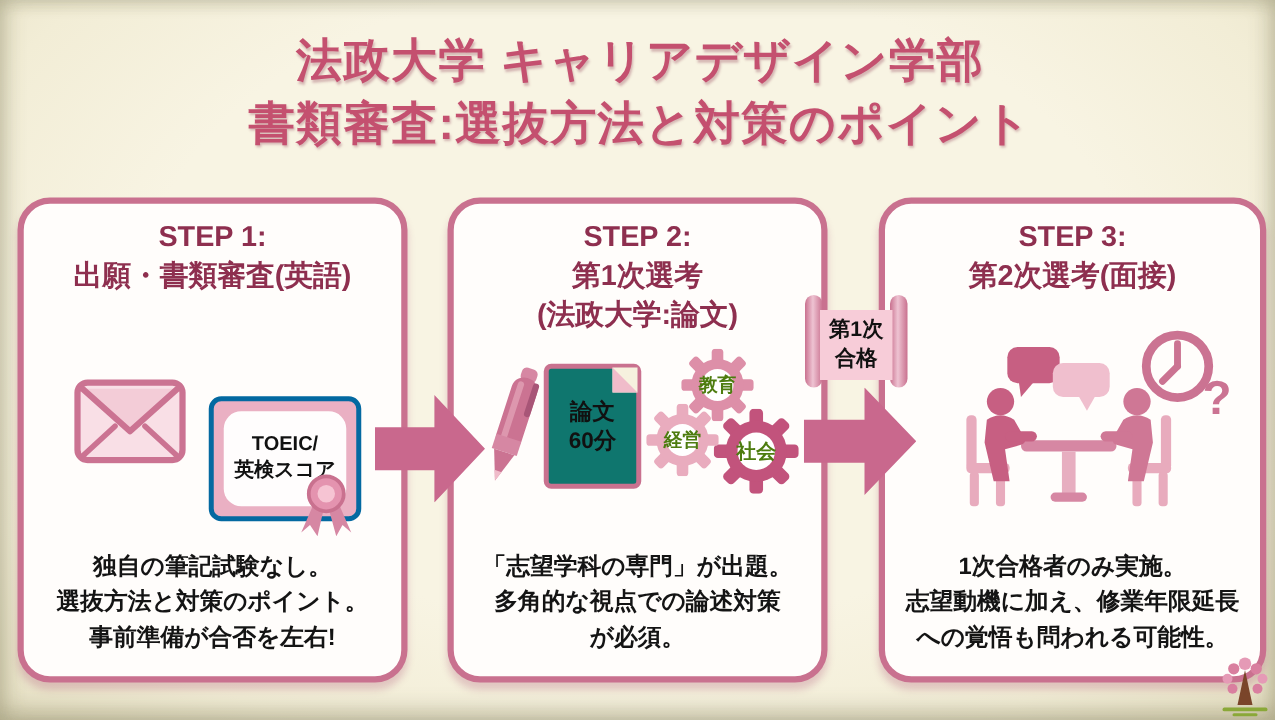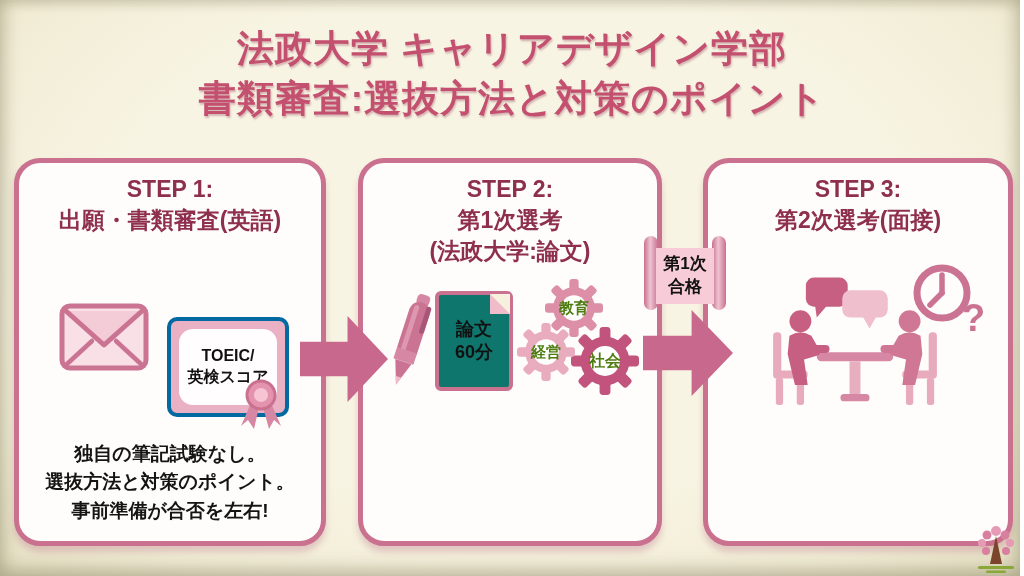--- a/index.html
+++ b/index.html
@@ -183,20 +183,23 @@
           <rect x="42" y="0" width="16" height="22" rx="5" transform="rotate(225 50 50)"></rect>
           <rect x="42" y="0" width="16" height="22" rx="5" transform="rotate(270 50 50)"></rect>
           <rect x="42" y="0" width="16" height="22" rx="5" transform="rotate(315 50 50)"></rect>
           <circle cx="50" cy="50" r="36"></circle>
         </g>
         <circle cx="50" cy="50" r="22" fill="#fff"></circle>
       </svg>
       <div class="glabel" style="font-size:15px;">経営</div>
     </div>
 
+    <div class="step-desc">「志望学科の専門」が出題。
+多角的な視点での論述対策
+が必須。</div>
   </div>
 
   <div class="card card3">
     <div class="step-title">STEP 3:
 第2次選考(面接)</div>
 
     <div class="interview">
       <svg width="182" height="138" viewBox="0 0 200 150">
 
         <g fill="#e8abbd">
@@ -237,20 +240,23 @@
 
     <div class="clockq">
       <svg width="76" height="80" viewBox="0 0 76 80">
         <circle cx="32" cy="32" r="25" fill="none" stroke="#cb7392" stroke-width="7"></circle>
         <path d="M32 32 L32 14" stroke="#cb7392" stroke-width="5.5" stroke-linecap="round"></path>
         <path d="M32 32 L20 44" stroke="#cb7392" stroke-width="5.5" stroke-linecap="round"></path>
         <text x="52" y="70" font-size="38" font-weight="bold" fill="#cb7392" font-family="Liberation Sans, DejaVu Sans, sans-serif">?</text>
       </svg>
     </div>
 
+    <div class="step-desc">1次合格者のみ実施。
+志望動機に加え、修業年限延長
+への覚悟も問われる可能性。</div>
   </div>
 
   <div class="arrow arrow1"></div>
 
   <div class="arrow arrow2"></div>
 
   <div class="gate">
     <div class="pillar left"></div>
     <div class="pillar right"></div>
     <div class="banner">第1次

